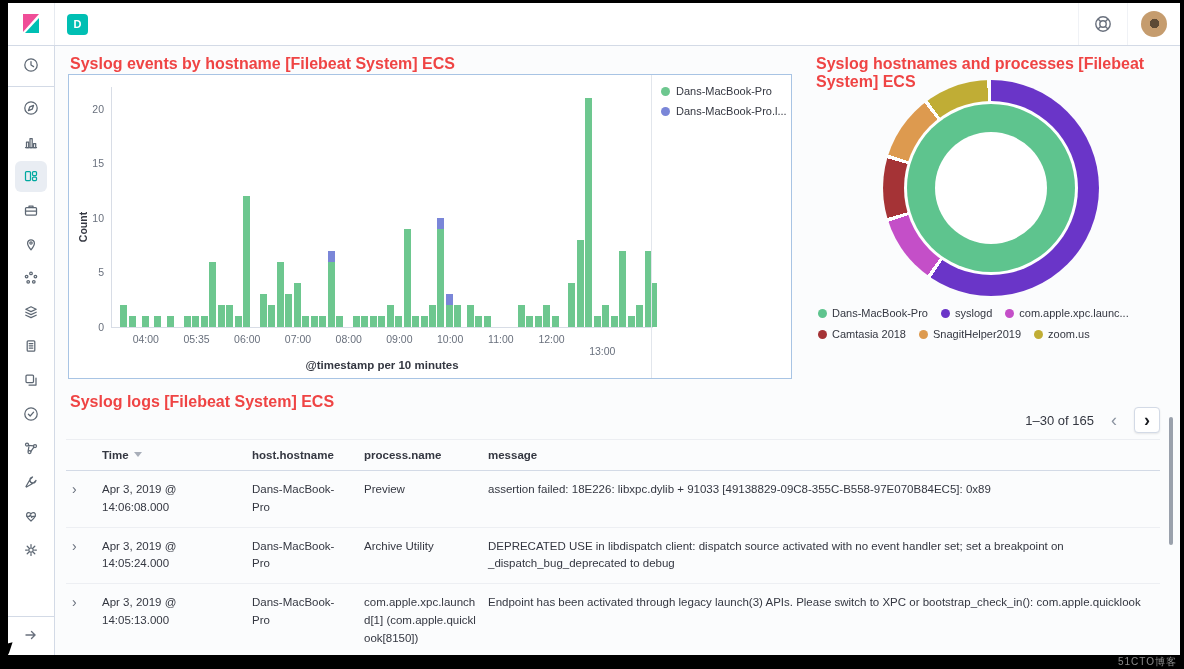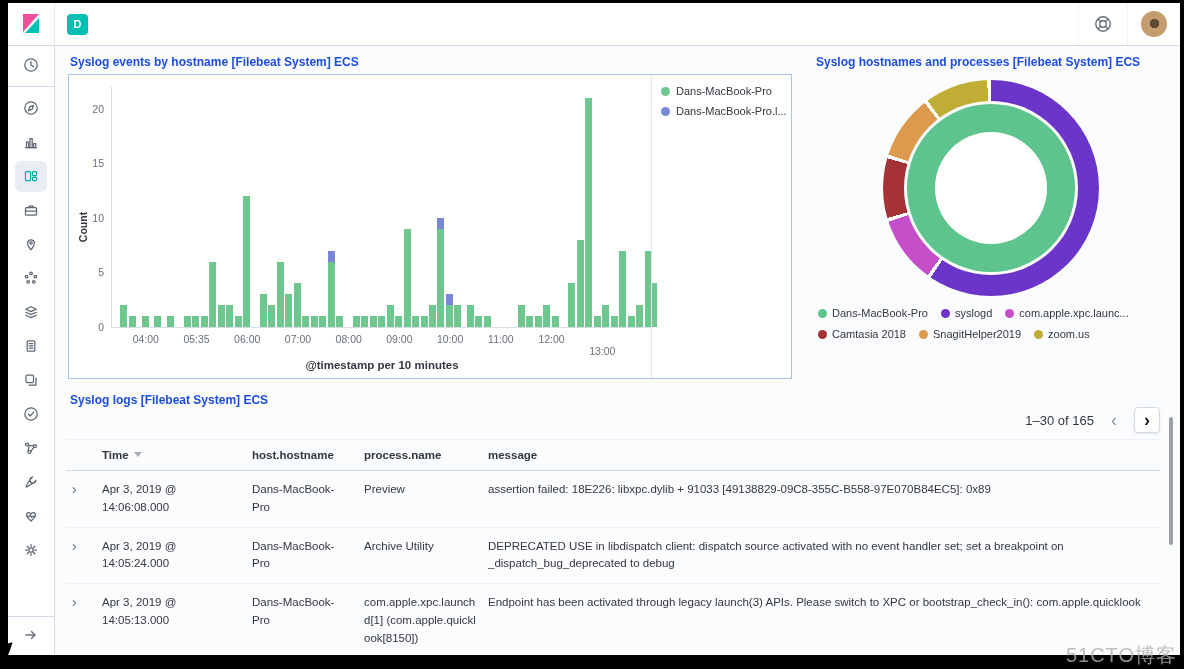--- a/index.html
+++ b/index.html
@@ -28,21 +28,21 @@
        display:flex;flex-direction:column;align-items:center;padding-top:3px;z-index:5;}
   .nav-item{width:32px;height:31px;margin:1.5px 0;display:flex;align-items:center;justify-content:center;border-radius:6px;cursor:pointer;}
   .nav-item svg{stroke:#5d6773;fill:none;stroke-width:1.25;stroke-linecap:round;stroke-linejoin:round;}
   .nav-item.active{background:#e9edf3;}
   .nav-item.active svg{stroke:#00a9a0;}
   .nav-div{width:46px;border-top:1px solid #d3dae6;margin:4px 0;}
   .collapse-wrap{margin-top:auto;width:46px;border-top:1px solid #d3dae6;padding:10px 0 12px;display:flex;justify-content:center;}
 
   
   .main{position:absolute;left:46px;top:42px;right:0;bottom:0;background:#fbfcfd;}
-  .panel-title{font-size:12px;font-weight:bold;color:#1d4ed8;padding:8px 10px 4px;}
+  .panel-title{font-size:16px;font-weight:bold;color:#ef4444;padding:8px 10px 4px;}
 
   #panel-events{position:absolute;left:6px;top:2px;width:740px;height:336px;}
   .chartbox{position:absolute;left:8px;top:27px;right:8px;bottom:4px;background:#fff;border:1px solid #a8c4e4;}
   .plot{position:absolute;left:42px;top:12px;right:138px;bottom:50px;border-left:1px solid #d8dde6;border-bottom:1px solid #d8dde6;}
   .bar{position:absolute;bottom:0;height:100%;width:7px;display:flex;flex-direction:column;justify-content:flex-end;}
   .ytick{position:absolute;left:-34px;width:26px;text-align:right;font-size:10.5px;color:#69707d;}
   .xtick{position:absolute;top:100%;width:44px;margin-left:-22px;text-align:center;font-size:10.5px;color:#69707d;padding-top:6px;}
   .ylab{position:absolute;left:-1px;top:50%;transform:translateY(-50%) rotate(-90deg);transform-origin:center;
         font-size:10.5px;font-weight:bold;color:#343741;}
   .xlab{position:absolute;bottom:7px;left:42px;right:138px;text-align:center;font-size:11.5px;font-weight:bold;color:#343741;}
@@ -69,21 +69,21 @@
         font-size:11.5px;color:#343741;table-layout:fixed;}
   .logtable th{font-size:11.5px;font-weight:bold;text-align:left;padding:9px 6px;border-top:1px solid #eceef2;
         border-bottom:1px solid #d3dae6;color:#343741;}
   .logtable td{padding:10px 6px;border-bottom:1px solid #edeff3;vertical-align:top;line-height:1.55;}
   .logtable td.expander{color:#69707d;font-size:14px;cursor:pointer;padding-top:8px;}
   .col-proc{word-break:break-all;}
   .sort-caret{display:inline-block;width:0;height:0;border-left:4px solid transparent;border-right:4px solid transparent;
         border-top:5px solid #a8aeb9;margin-left:5px;vertical-align:2px;}
   .vscroll{position:absolute;right:3px;top:32px;width:4px;height:128px;background:#9aa1ac;border-radius:2px;}
 
-  .watermark{position:absolute;right:7px;bottom:0;font-size:20px;letter-spacing:1px;color:rgba(175,175,175,.8);z-index:20;}
+  .watermark{position:absolute;right:7px;bottom:0;font-size:10px;letter-spacing:1px;color:rgba(175,175,175,.8);z-index:20;}
   .cursor{position:absolute;left:7px;top:643px;width:0;height:0;border-top:11px solid #000;border-right:7px solid transparent;
         transform:rotate(-14deg);z-index:21;}
 </style>
 </head>
 <body>
 
 <div class="app">
 
   <div class="hdr">
     <div class="logo-wrap">

